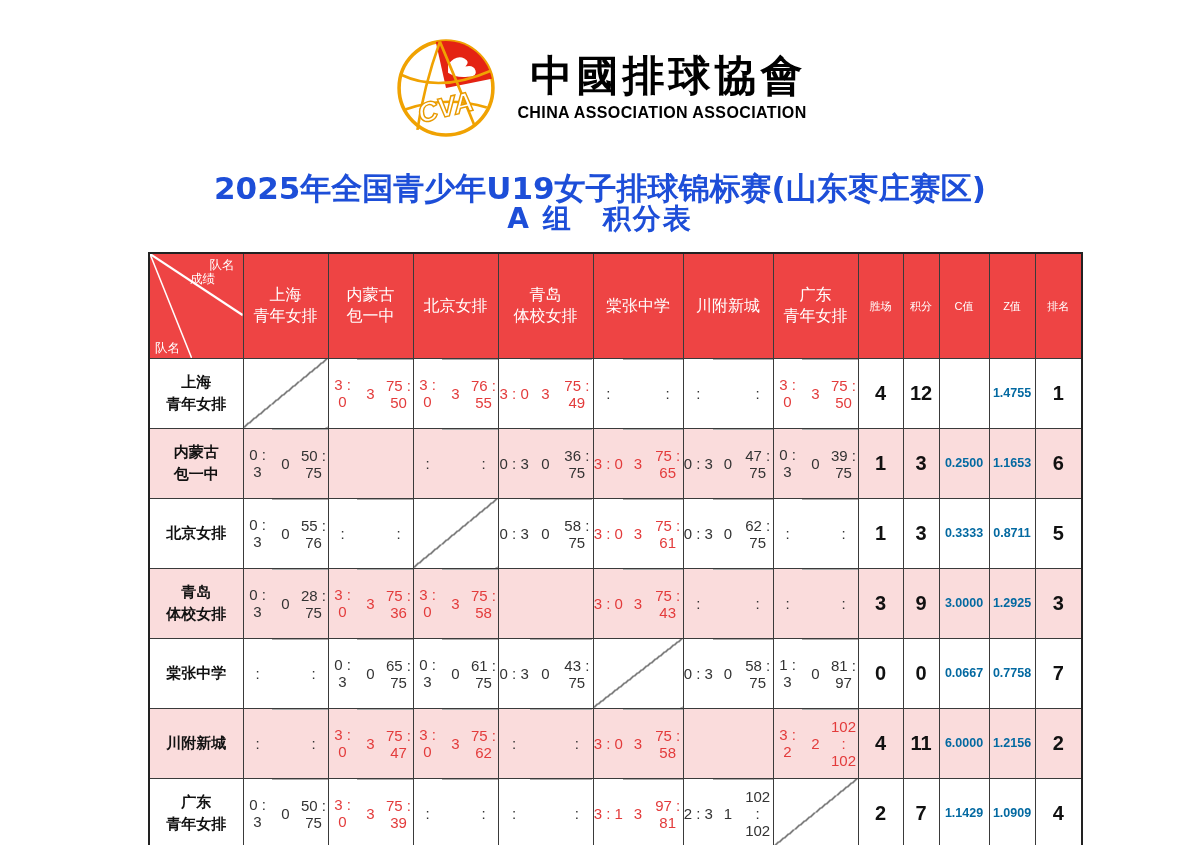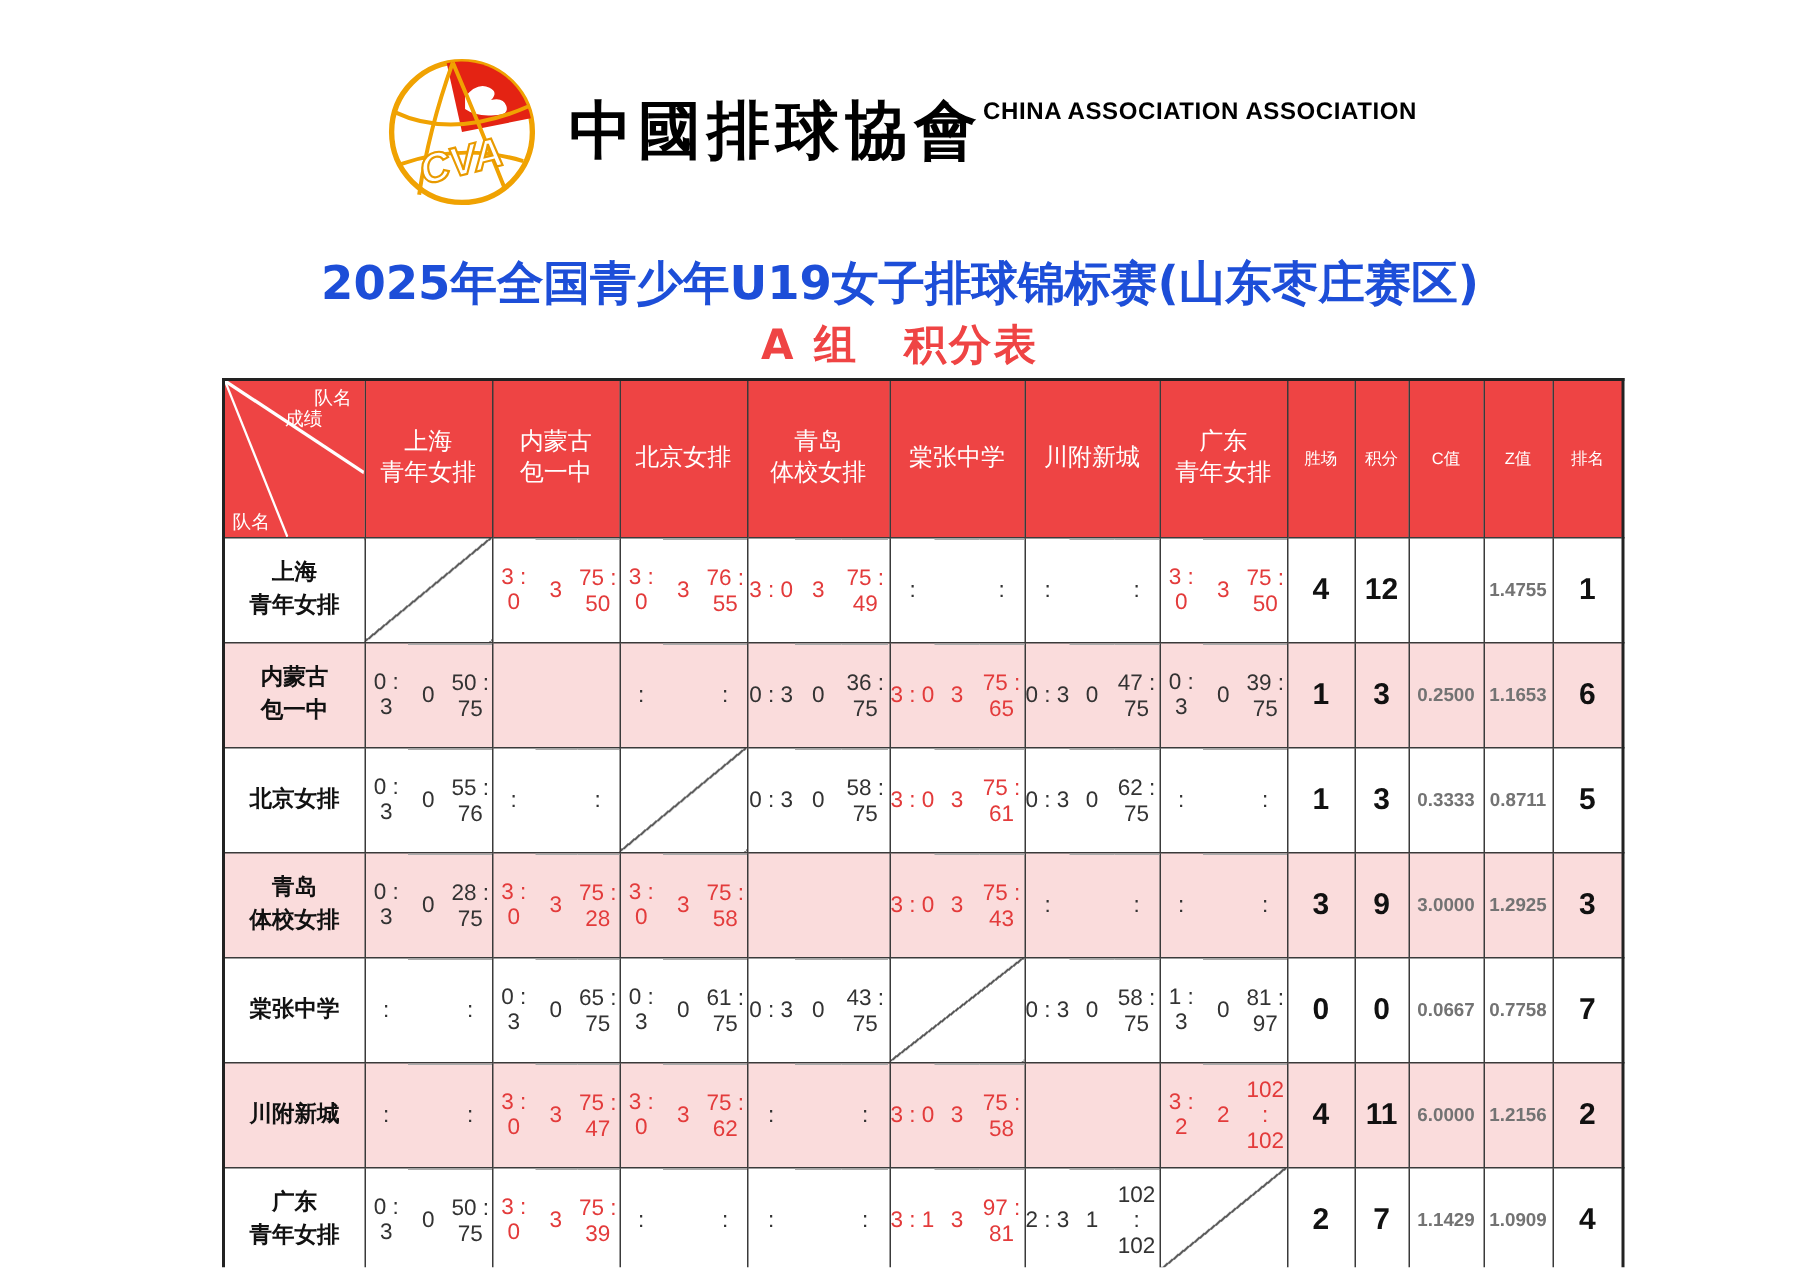--- a/index.html
+++ b/index.html
@@ -10,31 +10,31 @@
     --grid:#3a3a3a;
     --subline:#ababab;
   }
   html,body{margin:0;padding:0;background:#fff;}
   .page{position:relative;width:1200px;height:845px;background:#fff;overflow:hidden;
         font-family:"Liberation Sans",sans-serif;}
 
   
   .logo-row{position:absolute;top:36px;left:0;right:0;display:flex;justify-content:center;align-items:center;gap:18px;}
   .logo-svg{width:106px;height:102px;flex:0 0 auto;}
-  .org-text{display:flex;flex-direction:row;align-items:flex-start;}
+  .org-text{display:flex;flex-direction:column;align-items:flex-end;}
   .org-cn{font-family:"DejaVu Sans",sans-serif;font-size:42px;font-weight:900;color:#000;
           letter-spacing:4px;line-height:1.15;}
   .org-en{font-family:"Liberation Sans",sans-serif;font-size:16px;font-weight:700;color:#000;
           letter-spacing:.4px;margin-top:3px;}
 
   
   .title{position:absolute;top:168px;left:0;width:100%;text-align:center;
          font-family:"DejaVu Sans",sans-serif;font-size:31px;font-weight:700;color:#1d4ed8;}
-  .subtitle{position:absolute;top:211px;left:0;width:100%;text-align:center;
-         font-family:"DejaVu Sans",sans-serif;font-size:28px;font-weight:700;color:#ef4444;letter-spacing:2px;}
+  .subtitle{position:absolute;top:200px;left:0;width:100%;text-align:center;
+         font-family:"DejaVu Sans",sans-serif;font-size:28px;font-weight:700;color:#1d4ed8;letter-spacing:2px;}
 
   
   table.standings{position:absolute;left:148px;top:252px;width:933px;border-collapse:collapse;
                   table-layout:fixed;border:2px solid #222;}
   th,td{border:1px solid var(--grid);padding:0;text-align:center;vertical-align:middle;}
   thead th{height:56px;background:var(--header-bg);color:#fff;font-size:16px;font-weight:500;
            line-height:1.3;white-space:pre-line;}
   thead th.stat-h{font-size:11px;}
   th.corner{position:relative;padding:0;}
   .corner svg{position:absolute;inset:0;width:100%;height:100%;}
@@ -53,21 +53,21 @@
   .m3 .sub{flex:1;display:flex;align-items:center;justify-content:center;
            font-size:15px;color:#333;}
   .m3 .sub + .sub{border-top:1px solid var(--subline);}
   .m3.red .sub{color:var(--score-red);}
 
   td.selfcell{background-image:linear-gradient(to bottom right,
       transparent calc(50% - .7px), #555 calc(50% - .7px),
       #555 calc(50% + .7px), transparent calc(50% + .7px));}
 
   td.big{font-size:20px;font-weight:600;color:#111;}
-  td.small{font-size:12.5px;font-weight:600;color:#737373;}
+  td.small{font-size:12.5px;font-weight:600;color:#0369a1;}
 </style>
 </head>
 <body>
 
 <div class="page">
 
   <div class="logo-row">
     <svg class="logo-svg" viewBox="0 0 100 100">
       <circle cx="50" cy="51" r="46" fill="#ffffff" stroke="#f0a202" stroke-width="3.5"></circle>
       <path d="M50,51 L40,6 A46,46 0 0 1 95,42 Z" fill="#e42313"></path>
@@ -295,21 +295,21 @@
             <div class="m3">
               <div class="sub">0 : 3</div>
               <div class="sub">0</div>
               <div class="sub">28 : 75</div>
             </div>
           </td>
           <td>
             <div class="m3 red">
               <div class="sub">3 : 0</div>
               <div class="sub">3</div>
-              <div class="sub">75 : 28</div>
+              <div class="sub">75 : 36</div>
             </div>
           </td>
           <td>
             <div class="m3 red">
               <div class="sub">3 : 0</div>
               <div class="sub">3</div>
               <div class="sub">75 : 58</div>
             </div>
           </td>
           <td class="selfcell"></td>

